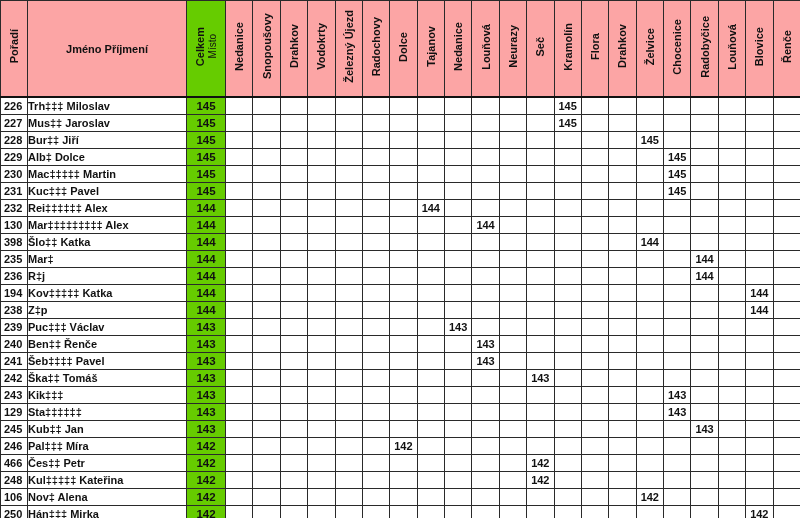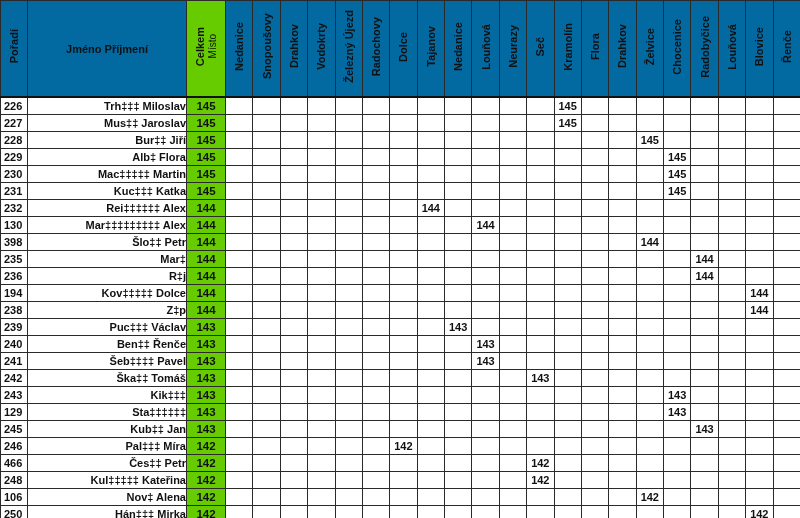--- a/index.html
+++ b/index.html
@@ -11,21 +11,21 @@
     font-family: "Liberation Sans", sans-serif;
     font-weight: bold;
     color: #111;
   }
   th, td {
     border: 1px solid #2a2a2a;
     padding: 0;
     overflow: hidden;
     white-space: nowrap;
   }
-  thead th { height: 95px; background: #0369a1; }
+  thead th { height: 95px; background: #fca5a5; }
   thead th.vert {
     vertical-align: middle;
   }
   .vtext {
     display: inline-block;
     writing-mode: vertical-rl;
     transform: rotate(180deg);
     font-size: 11px;
     font-weight: bold;
   }
@@ -33,21 +33,21 @@
   th.total-h { background: #66cc00; }
   th.total-h .vstack {
     display: inline-flex;
     flex-direction: row;
     gap: 1px;
     align-items: center;
   }
   th.total-h .vtext.small { font-size: 10px; font-weight: normal; }
   tbody td { height: 16px; font-size: 11px; line-height: 16px; }
   td.rank { text-align: left; padding-left: 3px; font-size: 11px; }
-  td.name { text-align: right; font-size: 11px; }
+  td.name { text-align: left; font-size: 11px; }
   td.total { background: #66cc00; text-align: center; font-size: 11.5px; }
   td.cell { text-align: left; padding-left: 4px; }
   .gray-l { border-left-color: #999; }
   tbody tr:first-child td { border-top: 2px solid #111; }
 </style>
 </head>
 <body>
 
 <table>
   <colgroup>
@@ -183,21 +183,21 @@
         <td class="cell"></td>
         <td class="cell gray-l">145</td>
         <td class="cell"></td>
         <td class="cell gray-l"></td>
         <td class="cell"></td>
         <td class="cell gray-l"></td>
         <td class="cell"></td>
       </tr>
       <tr>
         <td class="rank">229</td>
-        <td class="name">Alb‡ Flora</td>
+        <td class="name">Alb‡ Dolce</td>
         <td class="total">145</td>
         <td class="cell"></td>
         <td class="cell gray-l"></td>
         <td class="cell"></td>
         <td class="cell gray-l"></td>
         <td class="cell"></td>
         <td class="cell gray-l"></td>
         <td class="cell"></td>
         <td class="cell gray-l"></td>
         <td class="cell"></td>
@@ -235,21 +235,21 @@
         <td class="cell"></td>
         <td class="cell gray-l"></td>
         <td class="cell">145</td>
         <td class="cell gray-l"></td>
         <td class="cell"></td>
         <td class="cell gray-l"></td>
         <td class="cell"></td>
       </tr>
       <tr>
         <td class="rank">231</td>
-        <td class="name">Kuc‡‡‡ Katka</td>
+        <td class="name">Kuc‡‡‡ Pavel</td>
         <td class="total">145</td>
         <td class="cell"></td>
         <td class="cell gray-l"></td>
         <td class="cell"></td>
         <td class="cell gray-l"></td>
         <td class="cell"></td>
         <td class="cell gray-l"></td>
         <td class="cell"></td>
         <td class="cell gray-l"></td>
         <td class="cell"></td>
@@ -313,21 +313,21 @@
         <td class="cell"></td>
         <td class="cell gray-l"></td>
         <td class="cell"></td>
         <td class="cell gray-l"></td>
         <td class="cell"></td>
         <td class="cell gray-l"></td>
         <td class="cell"></td>
       </tr>
       <tr>
         <td class="rank">398</td>
-        <td class="name">Šlo‡‡ Petr</td>
+        <td class="name">Šlo‡‡ Katka</td>
         <td class="total">144</td>
         <td class="cell"></td>
         <td class="cell gray-l"></td>
         <td class="cell"></td>
         <td class="cell gray-l"></td>
         <td class="cell"></td>
         <td class="cell gray-l"></td>
         <td class="cell"></td>
         <td class="cell gray-l"></td>
         <td class="cell"></td>
@@ -391,21 +391,21 @@
         <td class="cell"></td>
         <td class="cell gray-l"></td>
         <td class="cell"></td>
         <td class="cell gray-l">144</td>
         <td class="cell"></td>
         <td class="cell gray-l"></td>
         <td class="cell"></td>
       </tr>
       <tr>
         <td class="rank">194</td>
-        <td class="name">Kov‡‡‡‡‡ Dolce</td>
+        <td class="name">Kov‡‡‡‡‡ Katka</td>
         <td class="total">144</td>
         <td class="cell"></td>
         <td class="cell gray-l"></td>
         <td class="cell"></td>
         <td class="cell gray-l"></td>
         <td class="cell"></td>
         <td class="cell gray-l"></td>
         <td class="cell"></td>
         <td class="cell gray-l"></td>
         <td class="cell"></td>

